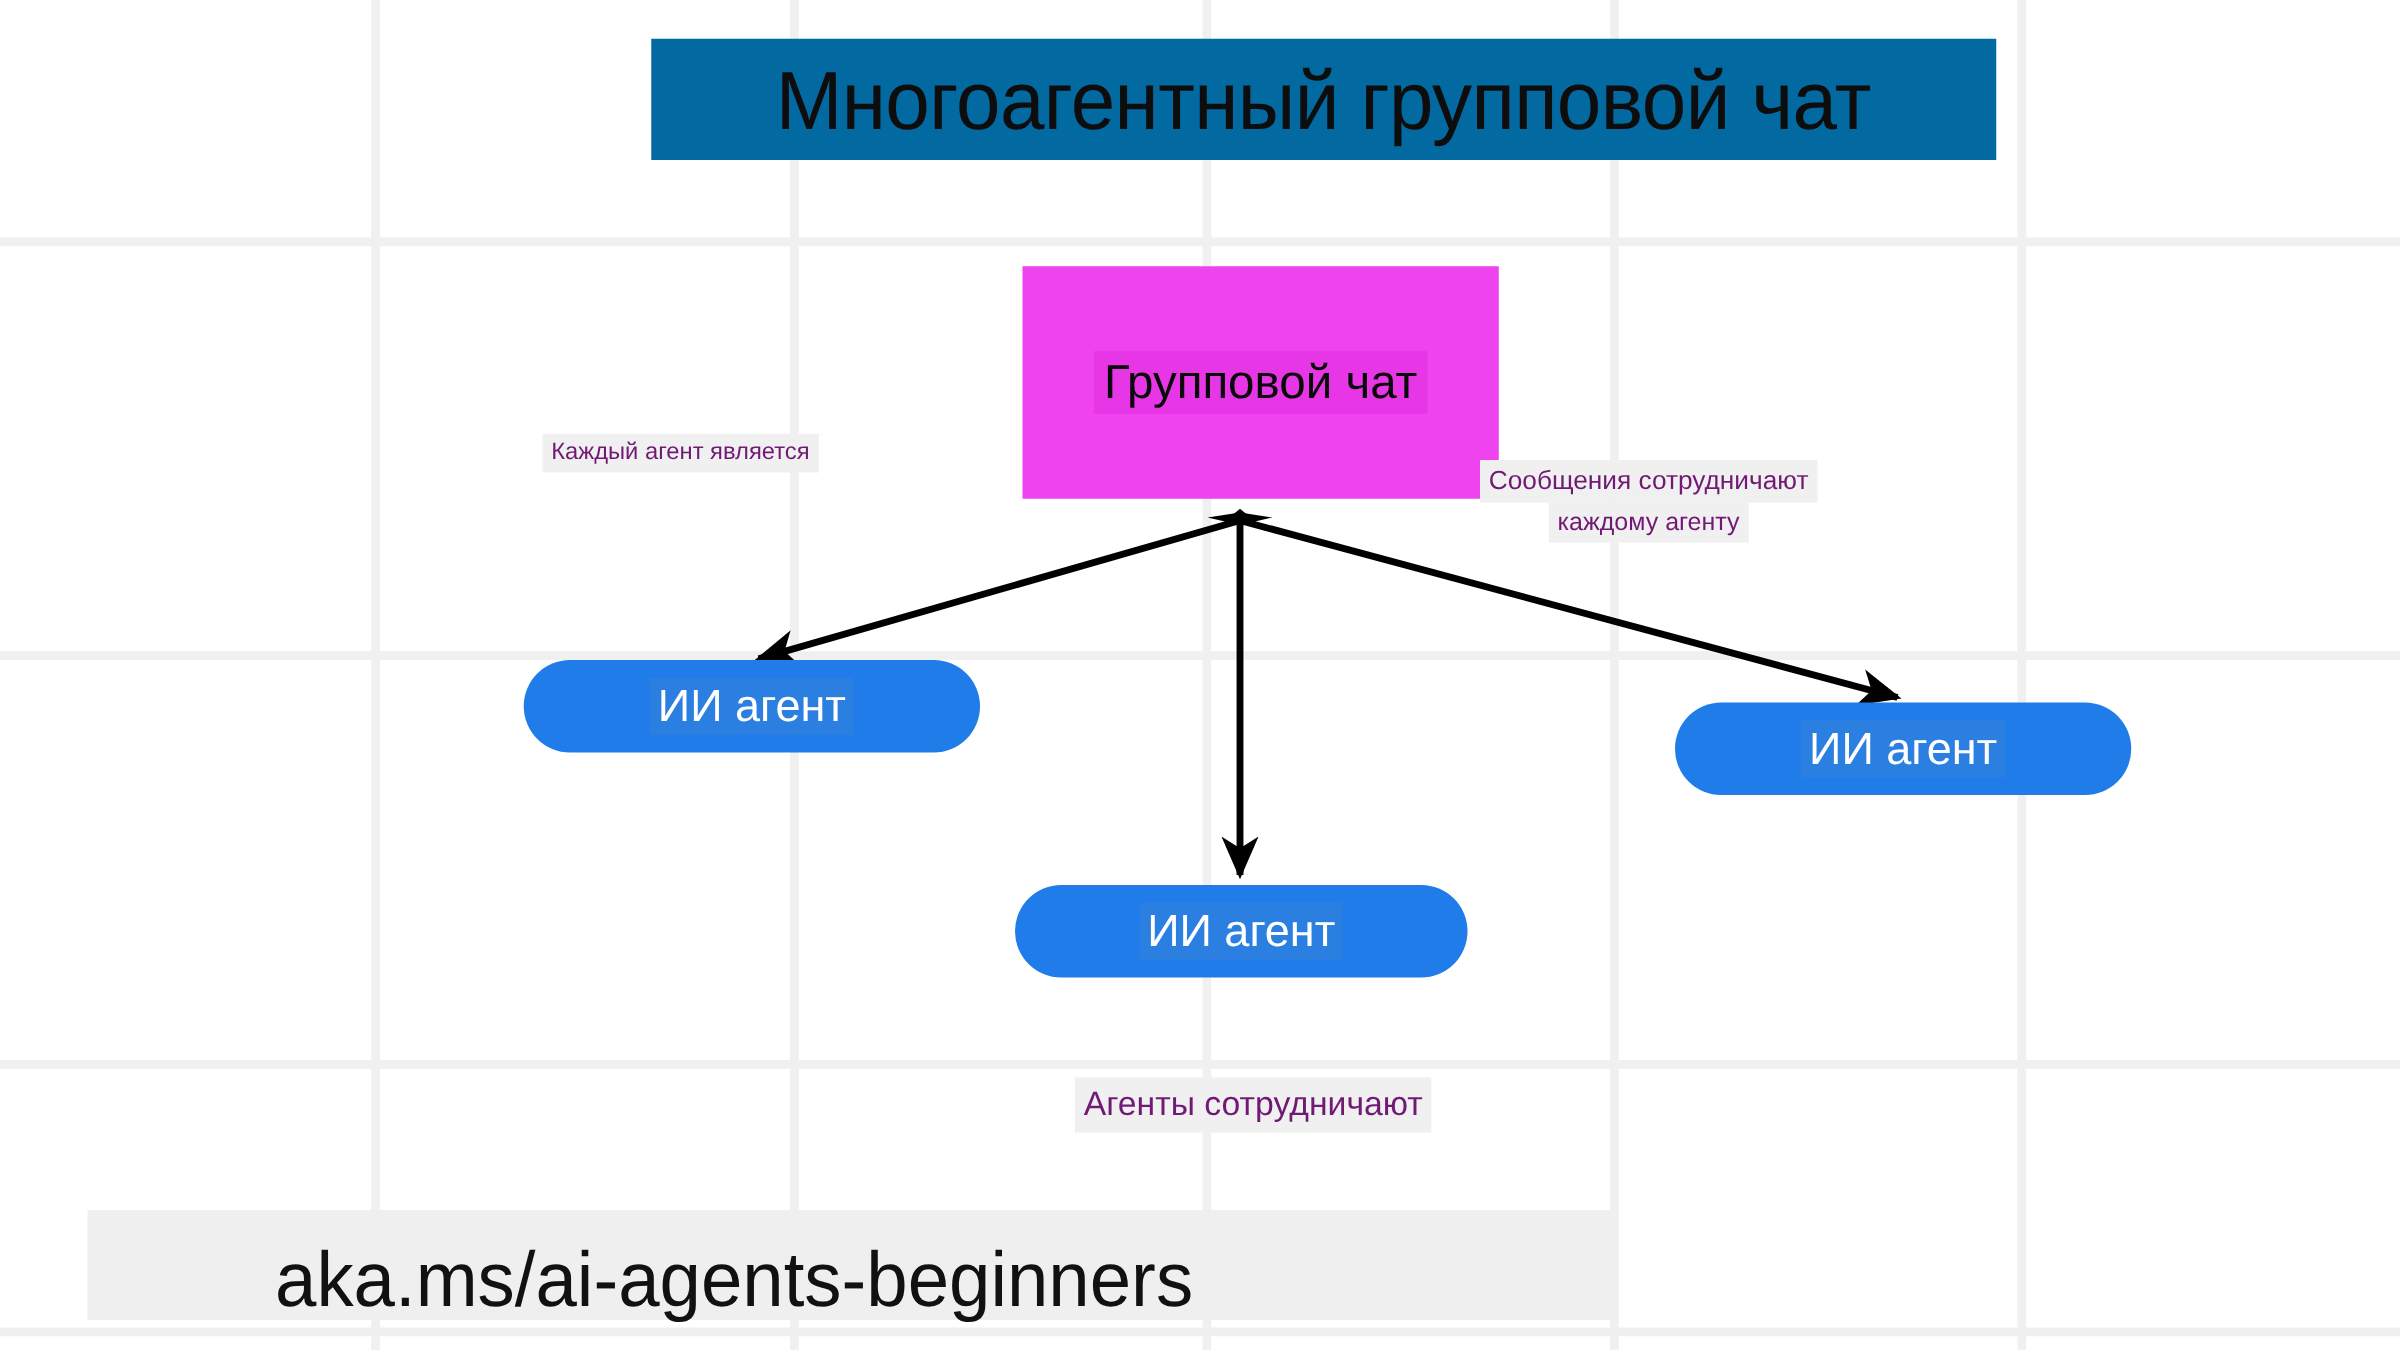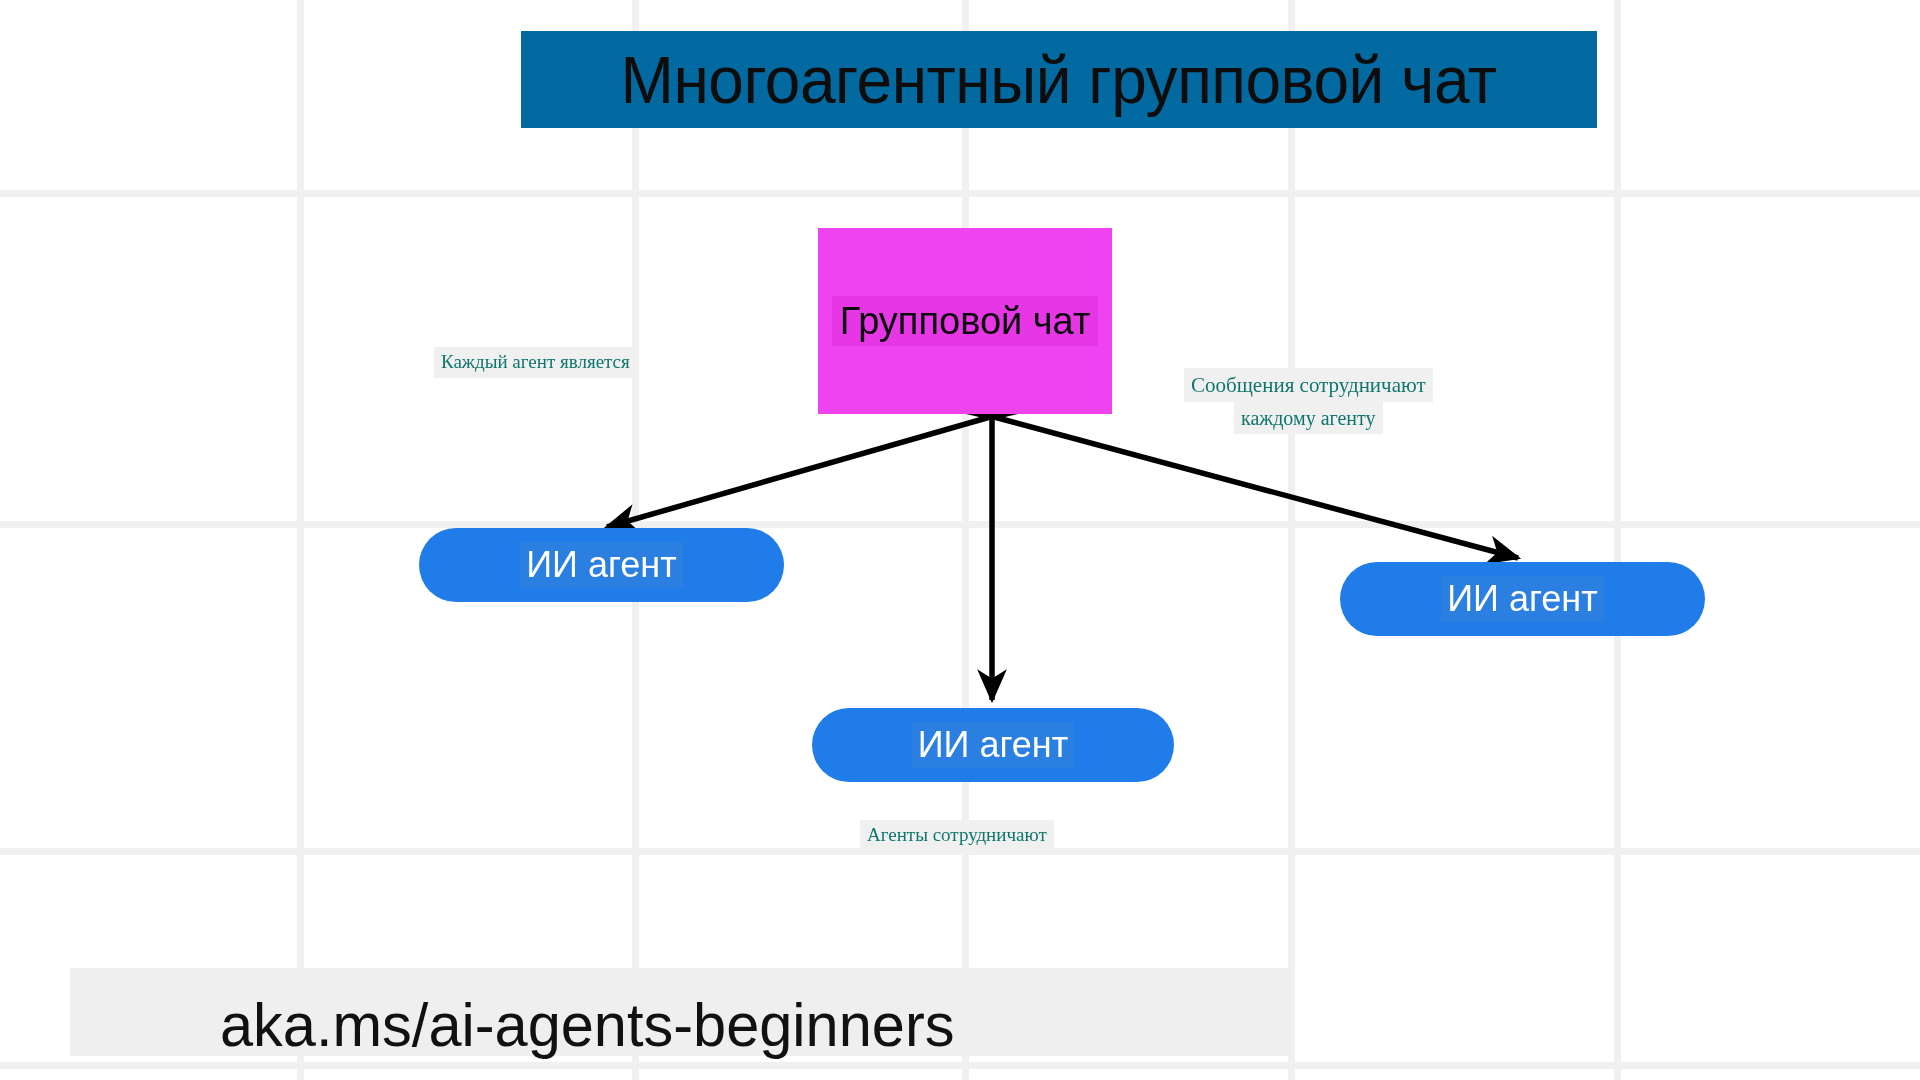--- a/index.html
+++ b/index.html
@@ -61,22 +61,22 @@
     font-weight: 400;
     letter-spacing: -0.5px;
     white-space: nowrap;
     transform: scaleX(0.97);
   }
 
   
   #manager-box {
     position: absolute;
     left: 818px;
-    top: 228px;
-    width: 294px;
+    top: 213px;
+    width: 381px;
     height: 186px;
     background: #ef43ef;
     display: flex;
     flex-direction: column;
     align-items: center;
     justify-content: center;
     gap: 10px;
   }
   .manager-line {
     background: #e636e6;
@@ -109,36 +109,35 @@
   #agent-bottom{ left: 812px;  top: 708px; width: 362px; height: 74px; }
 
   
   .annotation {
     position: absolute;
     display: flex;
     flex-direction: column;
   }
   .annotation .line {
     background: #f0f0f0;
-    color: #0f766e;
+    color: #701a75;
     font-size: 20px;
     line-height: 1.62;
     padding: 0 7px;
     white-space: nowrap;
     width: fit-content;
-    font-family: Liberation Serif, serif;
   }
   #note-left  { left: 434px;  top: 347px; align-items: flex-end;  }
   #note-left .line:nth-child(1) { font-size: 19px; }
   #note-left .line:nth-child(2) { font-size: 23px; }
   #note-right { left: 1184px; top: 368px; align-items: center;    }
   #note-right .line:nth-child(1) { font-size: 21px; }
   #note-right .line:nth-child(2) { font-size: 20px; }
   #note-bottom{ left: 860px;  top: 820px; align-items: center;    }
-  #note-bottom .line:nth-child(1) { font-size: 19px; }
+  #note-bottom .line:nth-child(1) { font-size: 27px; margin-top: 42px; }
   #note-bottom .line:nth-child(2) { font-size: 21px; }
 
   
   #arrow-layer {
     position: absolute;
     inset: 0;
     pointer-events: none;
   }
 
   

